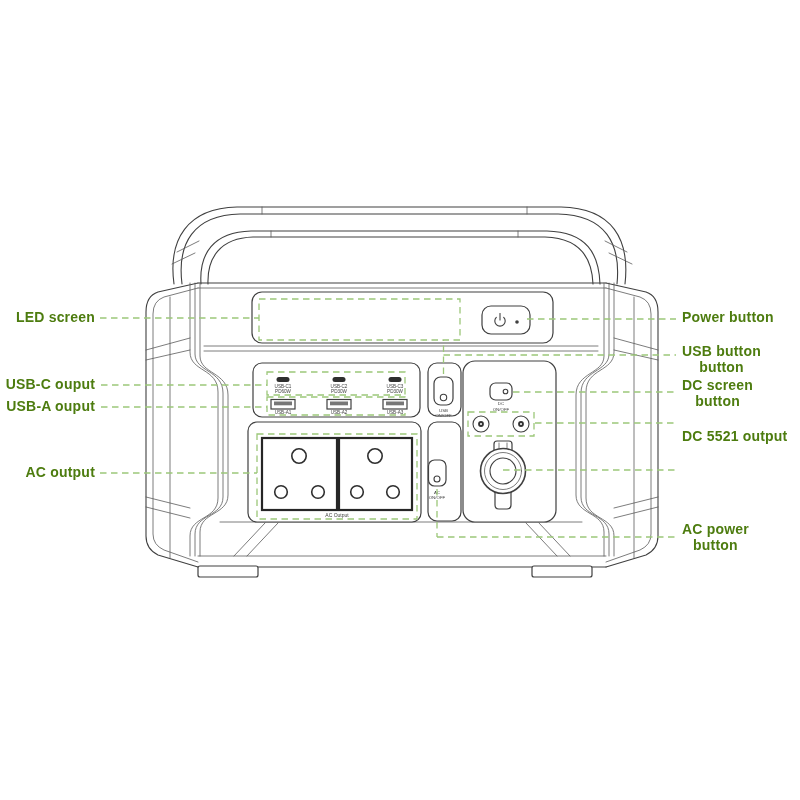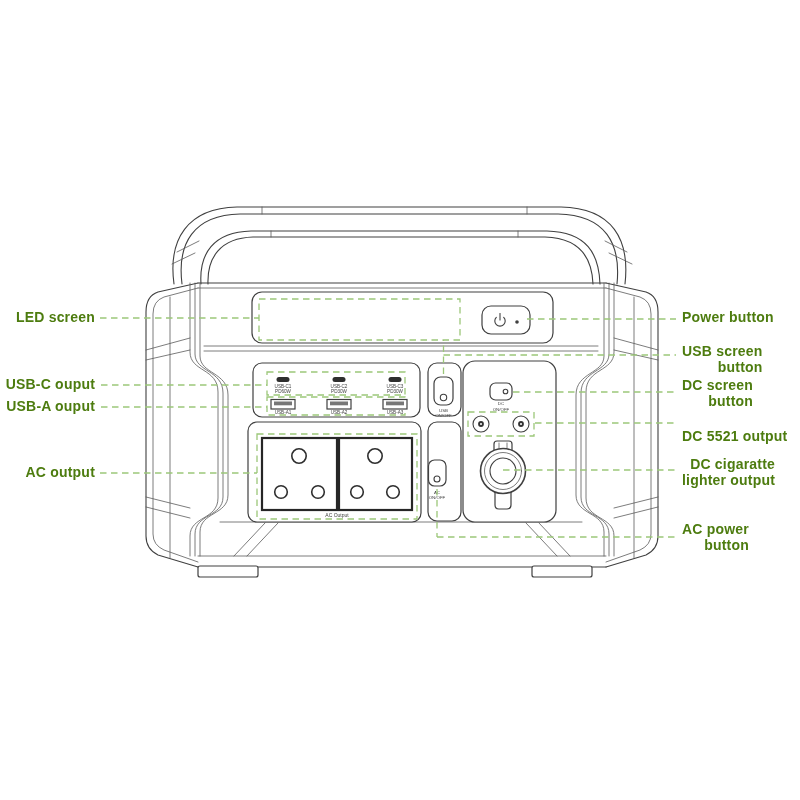--- a/index.html
+++ b/index.html
@@ -2,21 +2,21 @@
 <html><head>
 <meta charset="utf-8">
 <style>
   html,body{margin:0;padding:0;background:#ffffff;}
   .stage{position:relative;width:800px;height:800px;background:#fff;overflow:hidden;
          font-family:"Liberation Sans",sans-serif;}
   svg{position:absolute;left:0;top:0;}
   .co{position:absolute;color:#4d7c0f;font-size:14px;font-weight:700;letter-spacing:.2px;}
   .co span{display:block;white-space:nowrap;line-height:15.5px;}
   .co-left{right:705px;text-align:right;}
-  .co-right{left:682px;text-align:right;}
+  .co-right{left:682px;text-align:center;}
   .ln{stroke:#404040;fill:none;stroke-width:1.1;stroke-linecap:round;stroke-linejoin:round;}
   .lnthin{stroke:#5a5a5a;fill:none;stroke-width:.8;stroke-linecap:round;}
   .panel{stroke:#404040;fill:#ffffff;stroke-width:1.2;}
   .bold{stroke:#262626;fill:#ffffff;stroke-width:2.2;}
   .hole{stroke:#2e2e2e;fill:#ffffff;stroke-width:1.6;}
   .dash{stroke:#9cc779;fill:none;stroke-width:1.3;stroke-dasharray:6.5 4.5;}
   .tiny{fill:#3f3f3f;font-family:"Liberation Sans",sans-serif;text-anchor:middle;}
   .t46{font-size:4.6px;}
   .t44{font-size:4.4px;}
   .t50{font-size:5px;}
@@ -205,32 +205,28 @@
       <span>USB-A ouput</span>
     </div>
   <div class="co co-left" style="top:465px">
       <span>AC output</span>
     </div>
 
   <div class="co co-right" style="top:310px">
       <span>Power button</span>
     </div>
   <div class="co co-right" style="top:344px">
-      <span>USB screen</span>
+      <span>USB button</span>
       <span>button</span>
     </div>
   <div class="co co-right" style="top:378px">
       <span>DC screen</span>
       <span>button</span>
     </div>
   <div class="co co-right" style="top:429px">
       <span>DC 5521 output</span>
     </div>
-  <div class="co co-right" style="top:457px">
-      <span>DC cigaratte</span>
-      <span>lighter output</span>
-    </div>
   <div class="co co-right" style="top:522px">
       <span>AC power</span>
       <span>button</span>
     </div>
 
 </div>
 
 </body></html>

